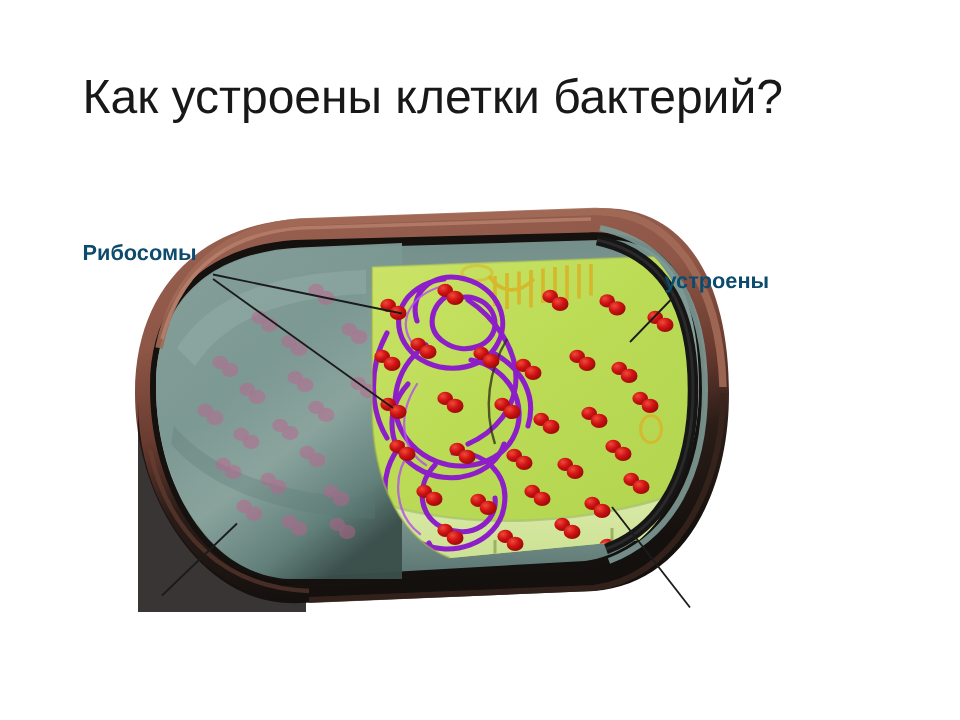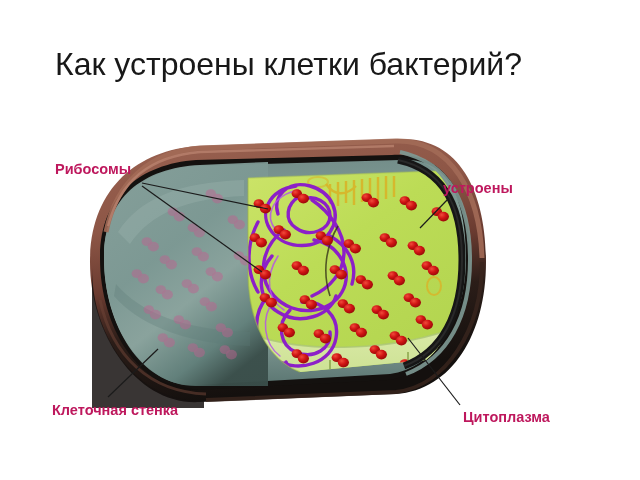--- a/index.html
+++ b/index.html
@@ -12,21 +12,21 @@
 
   
   .title{
     position:absolute;left:55px;top:46px;
     font-size:32px;font-weight:400;color:#181818;
     letter-spacing:0px;white-space:nowrap;
   }
 
   
   .label{
-    position:absolute;font-size:14.5px;font-weight:bold;color:#be185d;
+    position:absolute;font-size:14.5px;font-weight:bold;color:#0c4a6e;
     line-height:19px;white-space:nowrap;
   }
   #lbl-ribosomes{left:55px;top:160px;}
   #lbl-membrane{left:443px;top:160px;white-space:normal;width:190px;}
   #lbl-wall{left:52px;top:401px;}
   #lbl-cytoplasm{left:463px;top:408px;}
 
   
   #figure{position:absolute;left:0;top:0;width:640px;height:480px;}
 </style>
@@ -408,16 +408,14 @@
     </g>
   </svg>
 
   <div class="label" id="lbl-ribosomes">Рибосомы</div>
 
   <div class="label" id="lbl-membrane">
     <br>
     <span>устроены</span>
   </div>
 
-  <div class="label" id="lbl-wall">Клеточная стенка</div>
-
-  <div class="label" id="lbl-cytoplasm">Цитоплазма</div>
+
 </div>
 
 </body></html>

